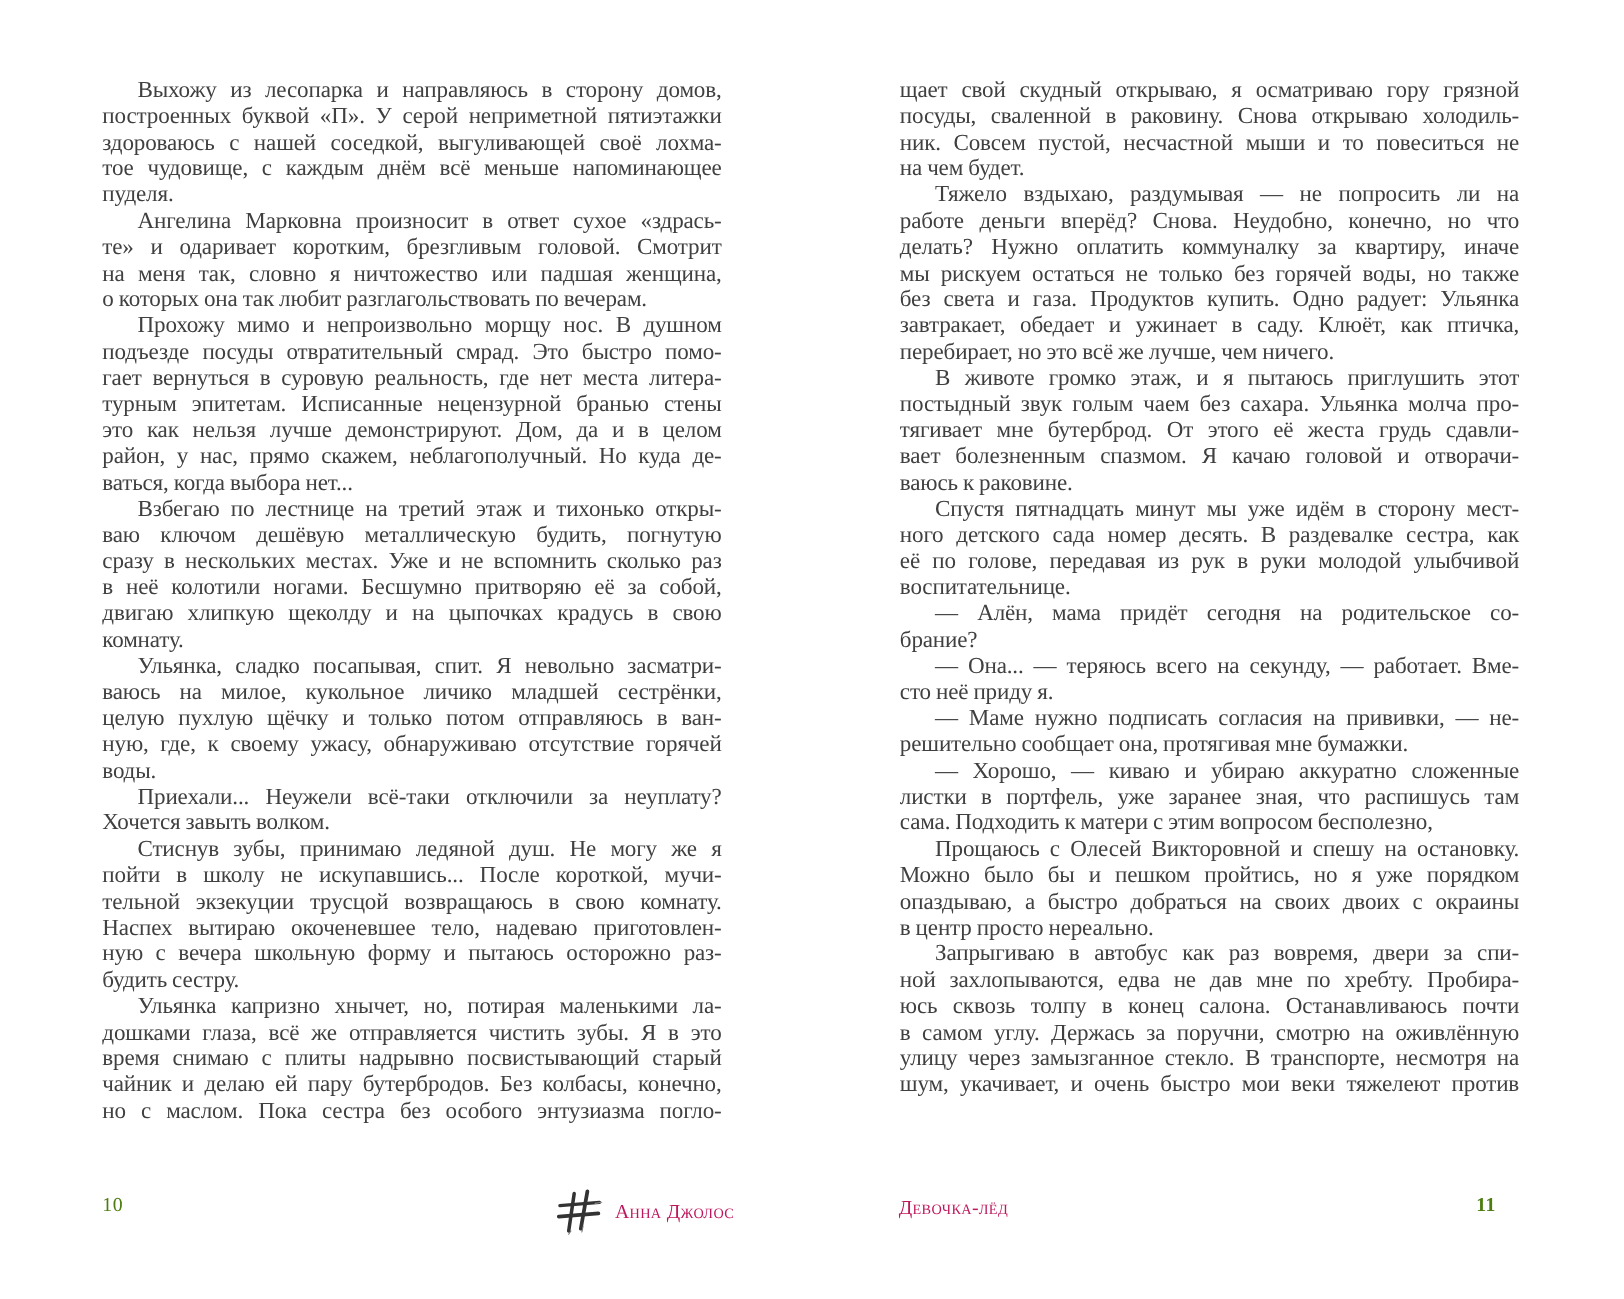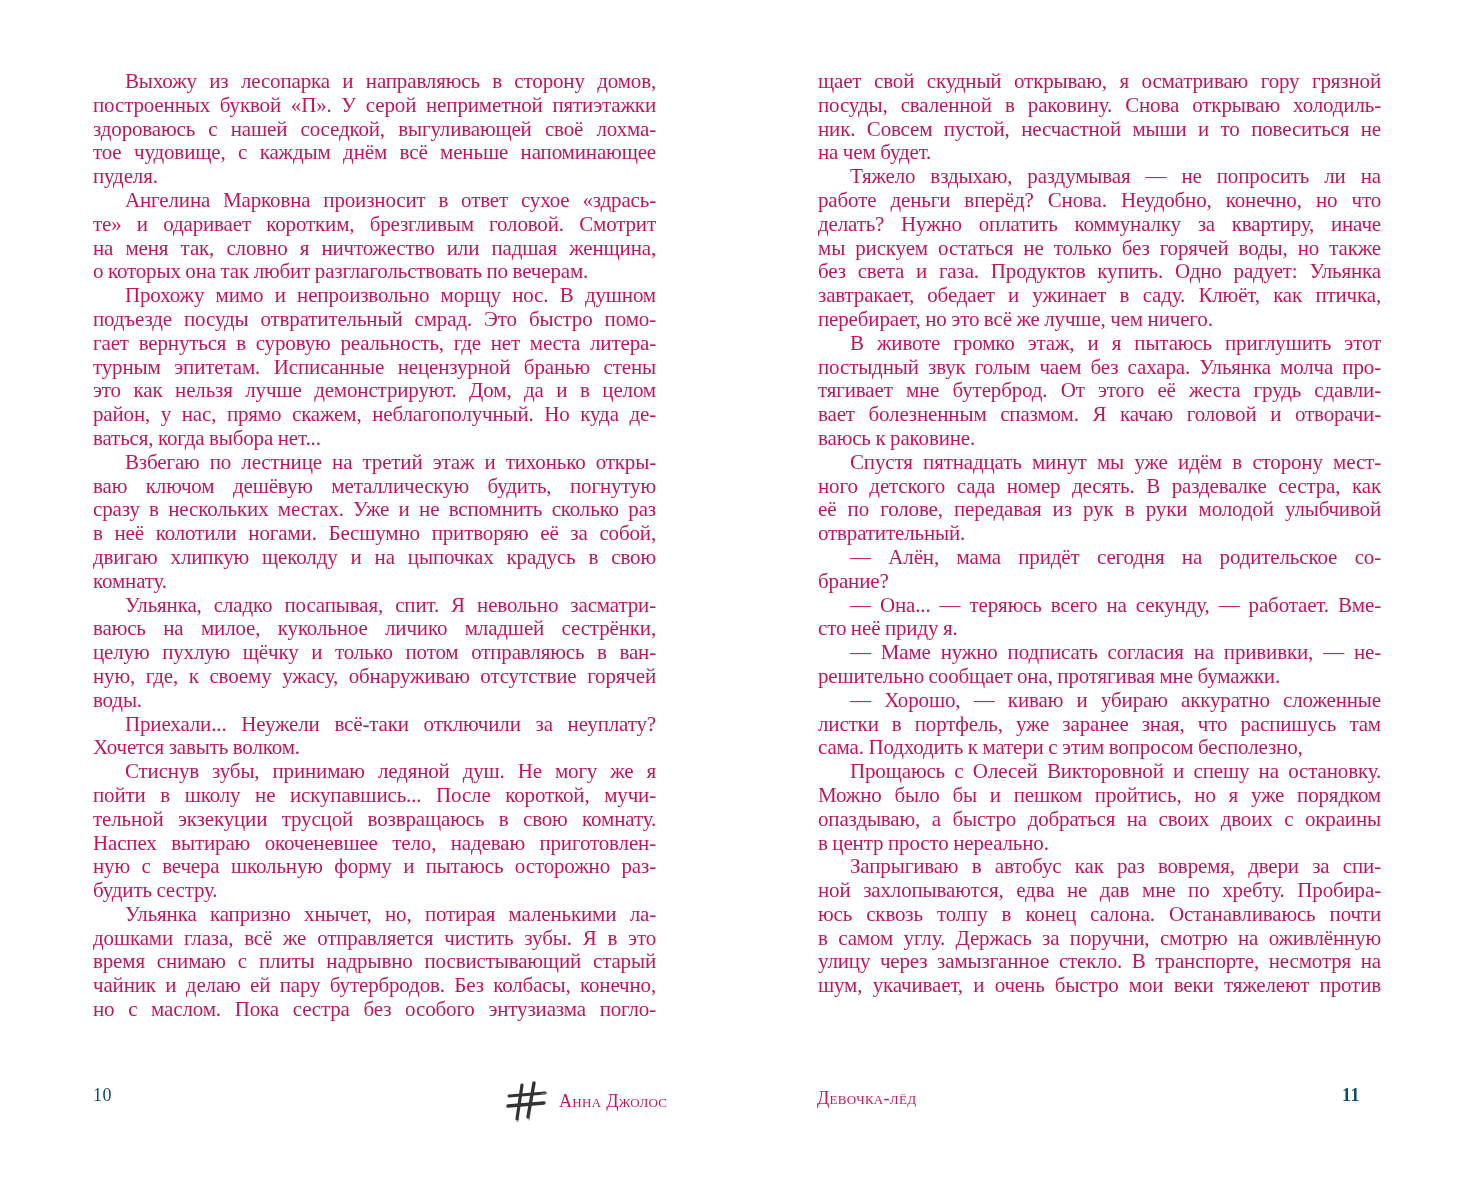--- a/index.html
+++ b/index.html
@@ -7,32 +7,32 @@
   .page { position: absolute; top: 0; height: 1181px; background: #fff; }
   .page-left { left: 0; width: 738px; }
   .page-right { left: 738px; width: 738px; }
   .text-col {
     position: absolute;
     top: 70px;
     width: 563px;
     font-family: "Liberation Serif", "DejaVu Serif", serif;
     font-size: 21px;
     line-height: 23.8px;
-    color: #be185d;
+    color: #404040;
     text-align: justify;
     hyphens: manual;
     letter-spacing: -0.15px;
     word-spacing: -0.5px;
   }
   .page-left .text-col { left: 93px; }
   .page-right .text-col { left: 80px; }
   .line { display: block; text-align: justify; text-align-last: justify; white-space: nowrap; height: 23.8px; overflow: visible; }
   .line.last { text-align-last: left; }
   .line.indent { padding-left: 32px; }
-  .folio { font-size: 18px; font-weight: normal; color: #0c4a6e; letter-spacing: 0.5px; }
+  .folio { font-size: 18px; font-weight: normal; color: #4d7c0f; letter-spacing: 0.5px; }
   .page-left .folio { position: absolute; left: 93px; top: 1085px; }
   .page-right .folio { position: absolute; left: 604px; top: 1085px; font-weight: bold; }
   .running-head { font-size: 18px; color: #be185d; font-variant: small-caps; letter-spacing: 0.3px; }
   .page-left .running { position: absolute; left: 505px; top: 1079px; display: flex; align-items: center; gap: 10px; }
   .page-right .running-head { position: absolute; left: 79px; top: 1088px; }
   .hash-logo { width: 44px; height: 44px; display: block; }
 </style>
 </head>
 <body>
 
@@ -110,21 +110,21 @@
       <span class="line">завтракает, обедает и ужинает в саду. Клюёт, как птичка,</span>
       <span class="line last">перебирает, но это всё же лучше, чем ничего.</span>
       <span class="line indent">В животе громко этаж, и я пытаюсь приглушить этот</span>
       <span class="line">постыдный звук голым чаем без сахара. Ульянка молча про-</span>
       <span class="line">тягивает мне бутерброд. От этого её жеста грудь сдавли-</span>
       <span class="line">вает болезненным спазмом. Я качаю головой и отворачи-</span>
       <span class="line last">ваюсь к раковине.</span>
       <span class="line indent">Спустя пятнадцать минут мы уже идём в сторону мест-</span>
       <span class="line">ного детского сада номер десять. В раздевалке сестра, как</span>
       <span class="line">её по голове, передавая из рук в руки молодой улыбчивой</span>
-      <span class="line last">отвратительный.</span>
+      <span class="line last">воспитательнице.</span>
       <span class="line indent">— Алён, мама придёт сегодня на родительское со-</span>
       <span class="line last">брание?</span>
       <span class="line indent">— Она... — теряюсь всего на секунду, — работает. Вме-</span>
       <span class="line last">сто неё приду я.</span>
       <span class="line indent">— Маме нужно подписать согласия на прививки, — не-</span>
       <span class="line last">решительно сообщает она, протягивая мне бумажки.</span>
       <span class="line indent">— Хорошо, — киваю и убираю аккуратно сложенные</span>
       <span class="line">листки в портфель, уже заранее зная, что распишусь там</span>
       <span class="line last">сама. Подходить к матери с этим вопросом бесполезно,</span>
       <span class="line indent">Прощаюсь с Олесей Викторовной и спешу на остановку.</span>

